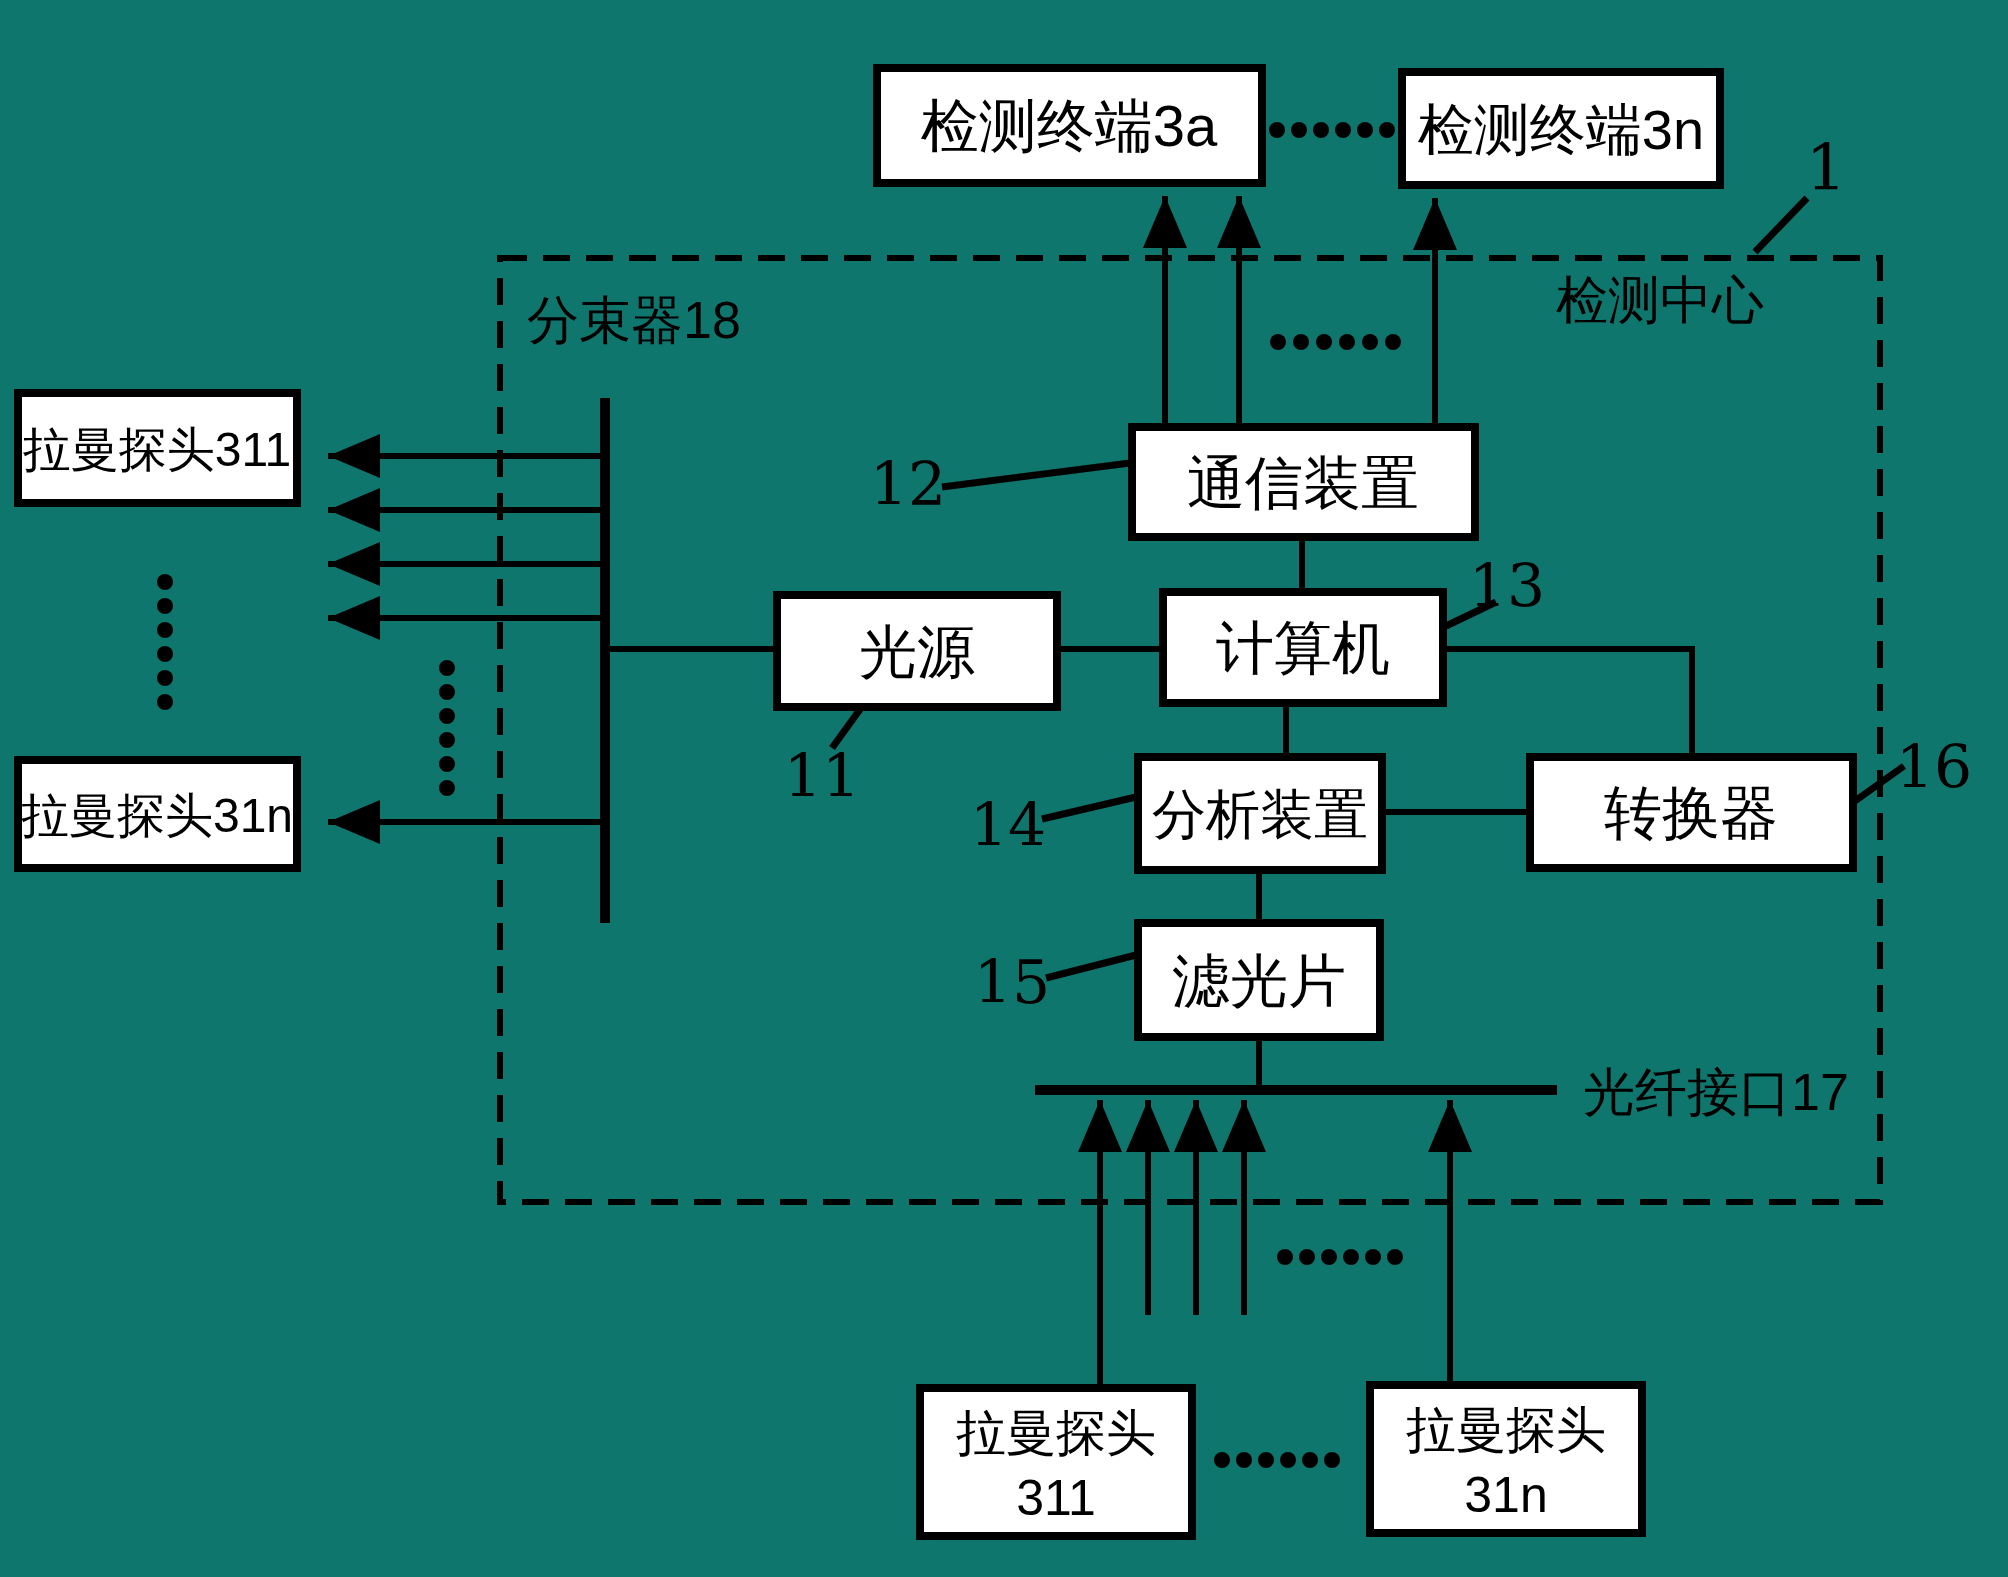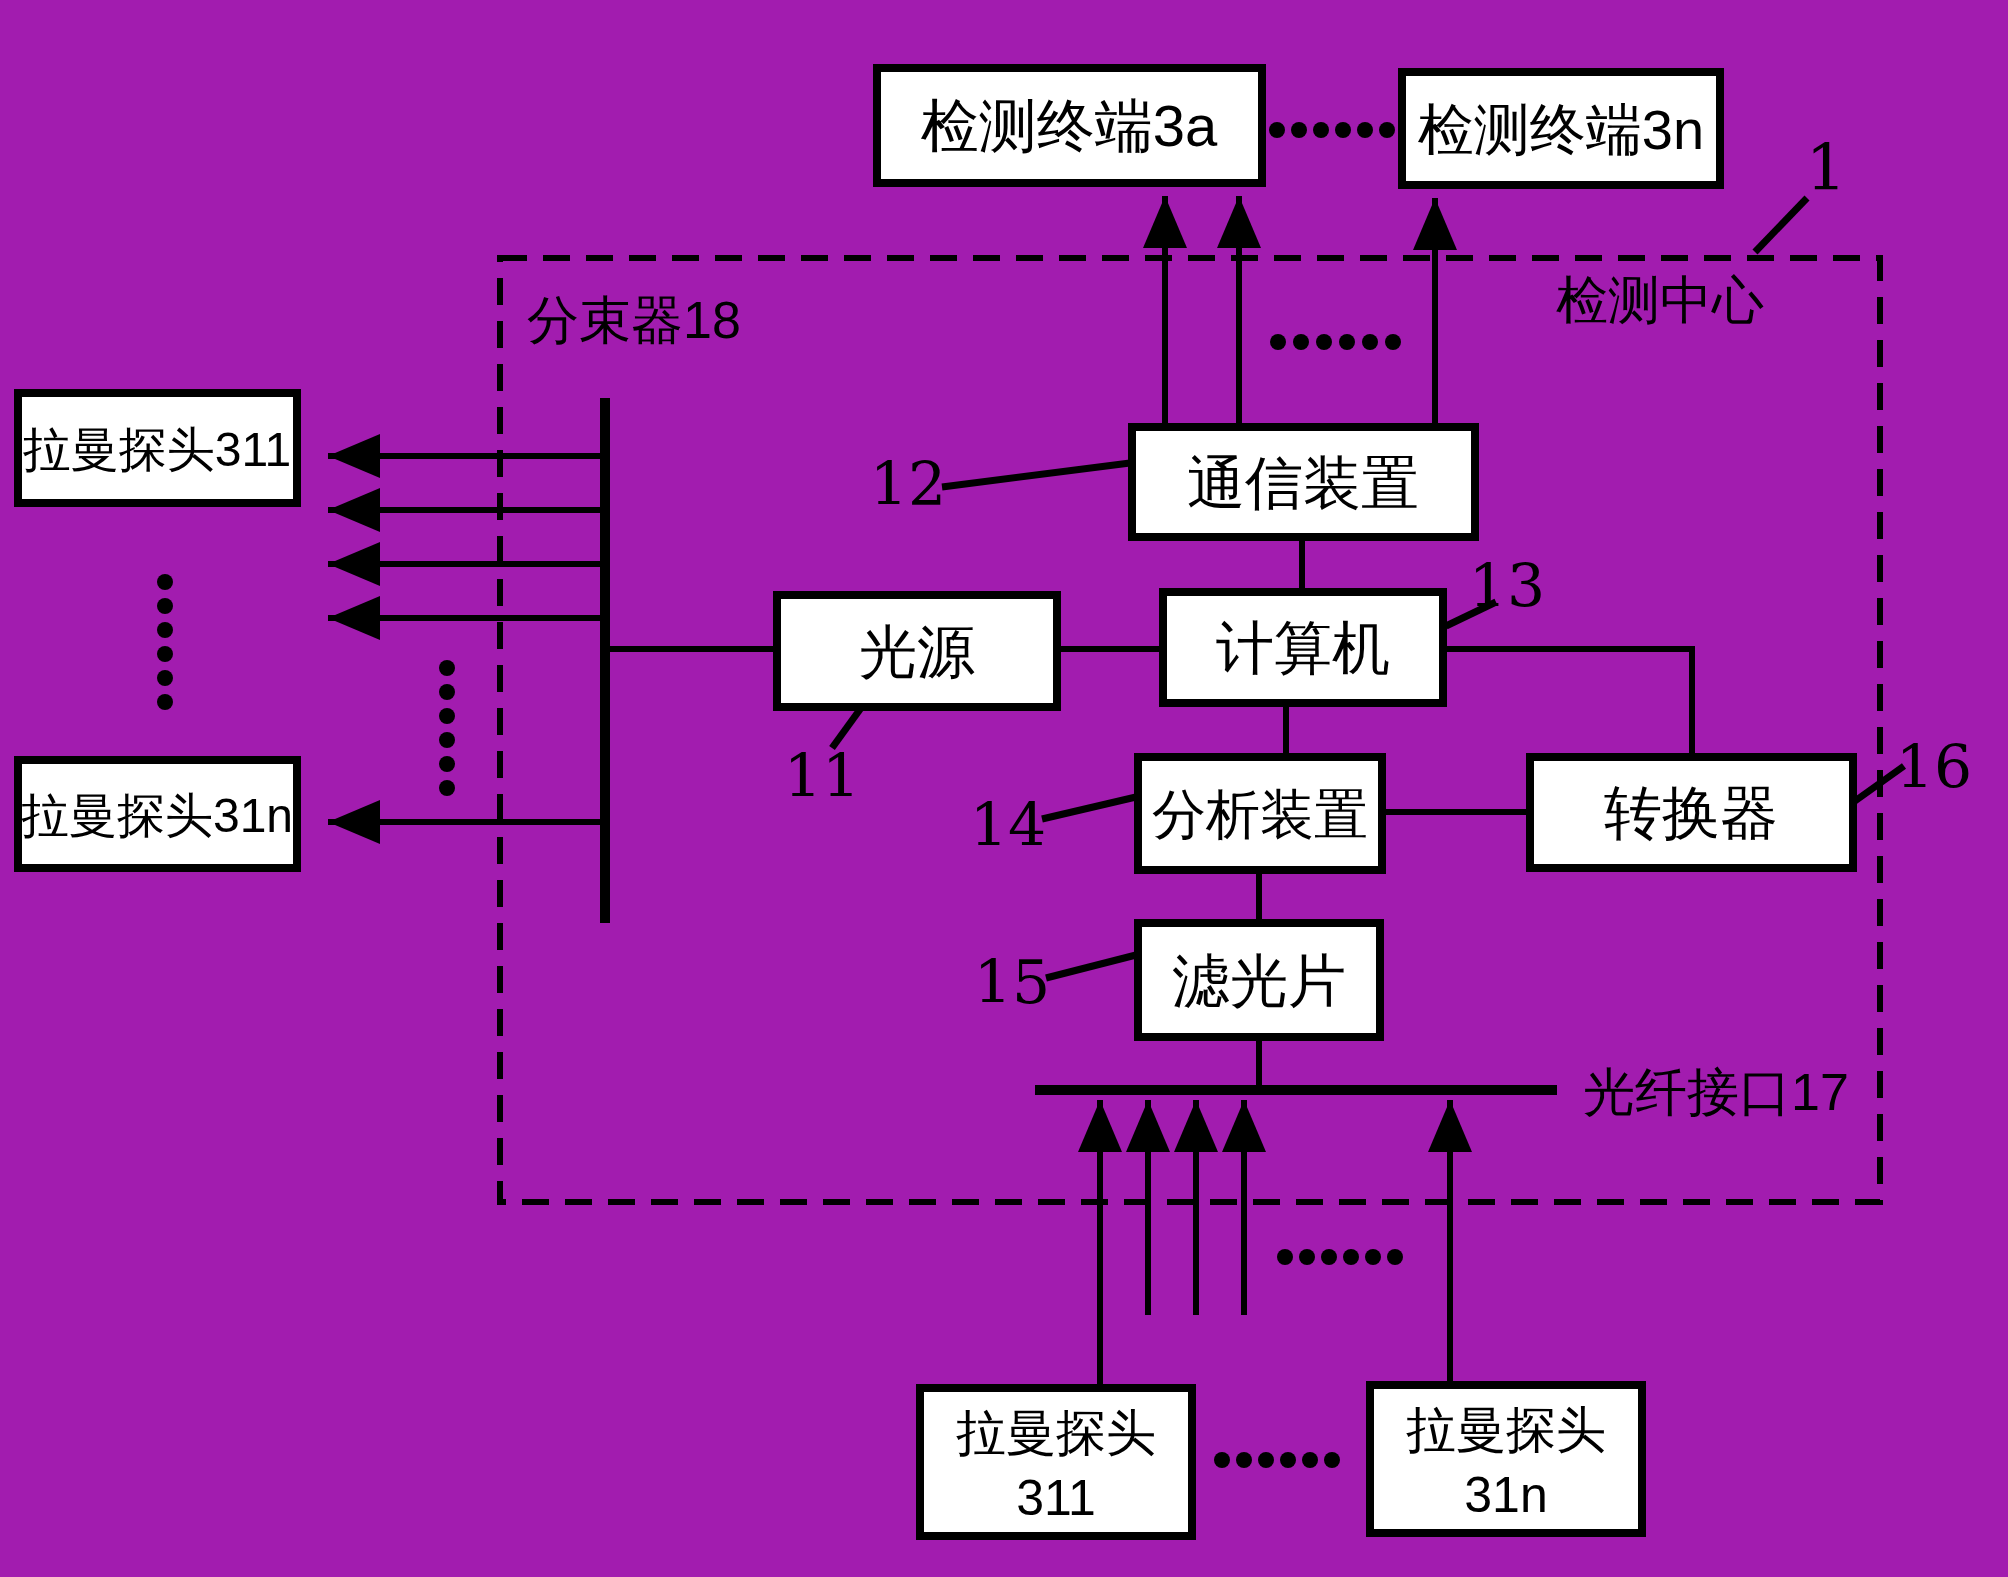--- a/index.html
+++ b/index.html
@@ -4,21 +4,21 @@
 <style>
   html, body {
     margin: 0;
     padding: 0;
     background: #ffffff;
   }
   .stage {
     position: relative;
     width: 2008px;
     height: 1577px;
-    background: #a21caf;
+    background: #0f766e;
     font-family: "Liberation Sans", sans-serif;
   }
   svg { display: block; }
   .box {
     fill: #ffffff;
     stroke: #000000;
     stroke-width: 8;
   }
   .wire {
     stroke: #000000;

